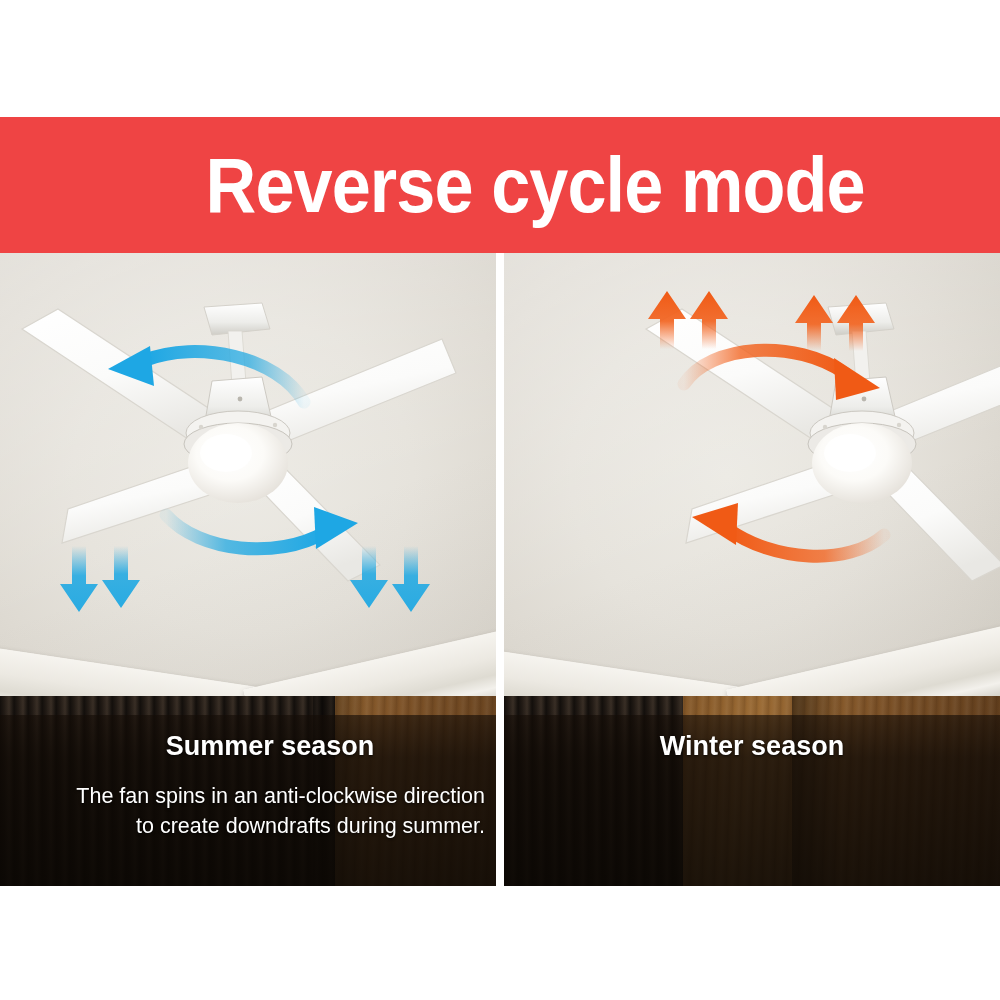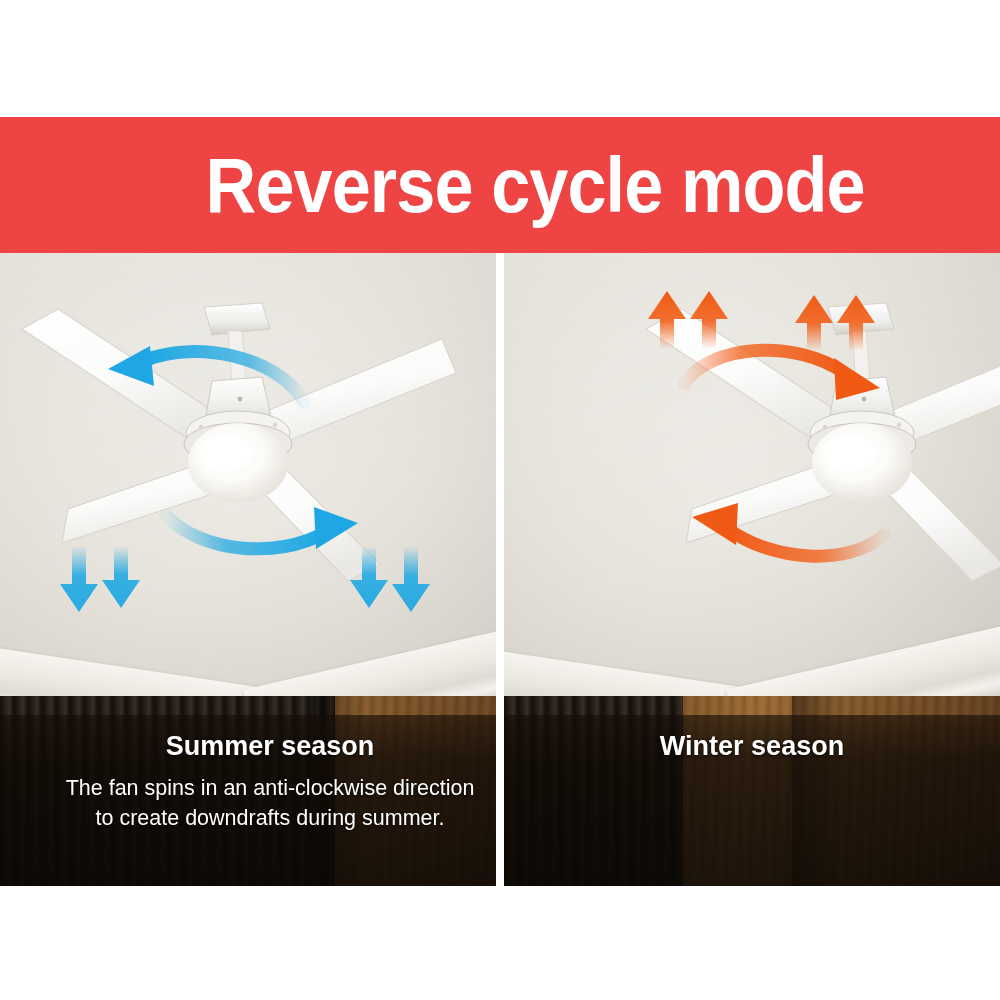--- a/index.html
+++ b/index.html
@@ -57,21 +57,21 @@
 
   
   .caption-band{position:absolute;left:0;bottom:0;width:100%;height:171px;
      background:linear-gradient(180deg, rgba(20,12,6,0.62) 0%, rgba(16,10,5,0.80) 25%, rgba(12,8,4,0.88) 100%);}
   .caption{position:absolute;left:0;bottom:0;width:100%;height:171px;
      display:flex;flex-direction:column;align-items:center;justify-content:flex-start;
      padding-top:16px;box-sizing:border-box;color:#ffffff;text-align:center;}
   .cap-title{font-family:"Liberation Sans",sans-serif;font-size:27px;font-weight:bold;
      letter-spacing:0px;margin:0 0 11px 0;text-shadow:0 1px 3px rgba(0,0,0,0.8);}
   .cap-body{font-family:"Liberation Sans",sans-serif;font-size:21.5px;font-weight:normal;
-     line-height:30px;margin:0;max-width:430px;text-shadow:0 1px 3px rgba(0,0,0,0.8);}
+     line-height:30px;margin:8px;max-width:430px;text-shadow:0 1px 3px rgba(0,0,0,0.8);text-align:right;}
 
   
   .fan{position:absolute;}
   .fan svg{display:block;}
 
   
   .bottom-gap{position:absolute;left:0;top:886px;width:1000px;height:114px;background:#ffffff;}
 </style>
 </head>
 <body>

